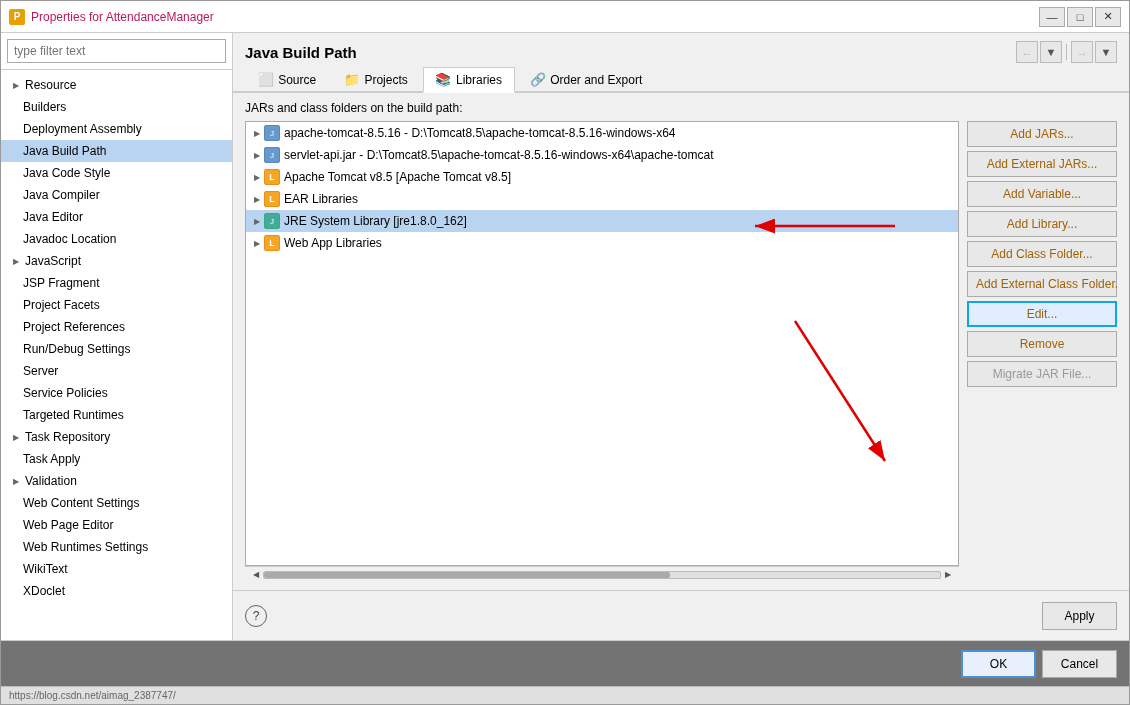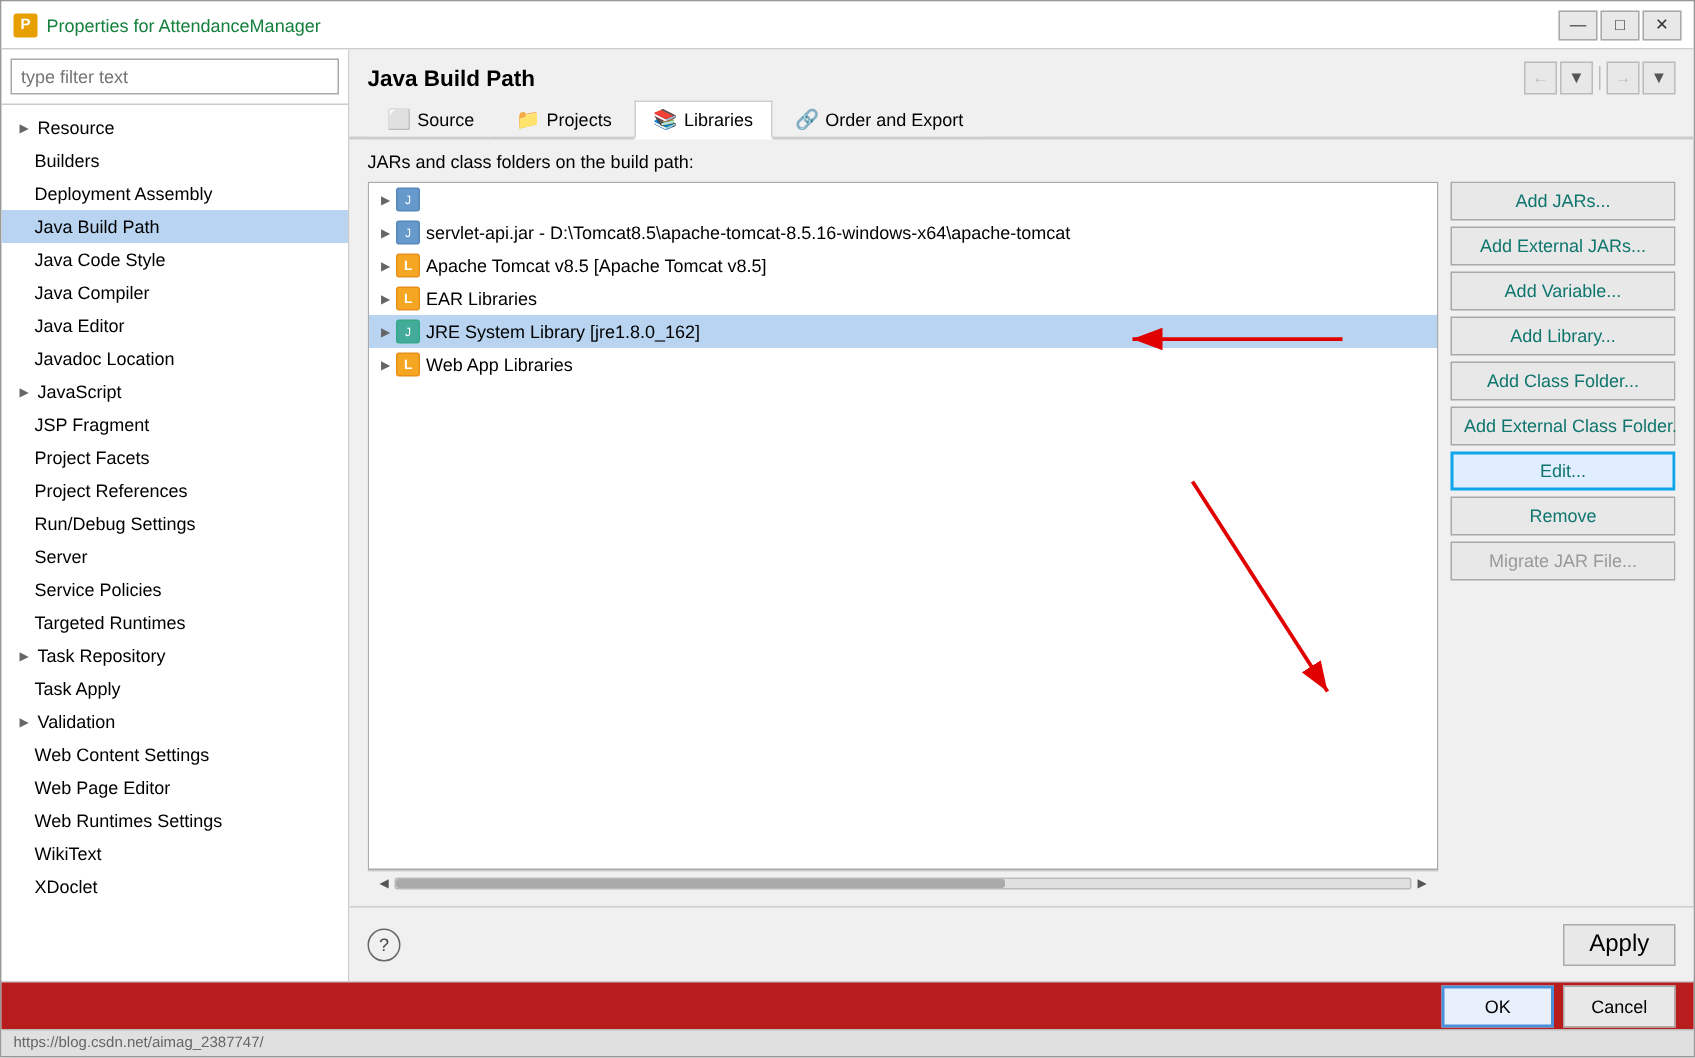--- a/index.html
+++ b/index.html
@@ -42,21 +42,21 @@
       display: flex;
       align-items: center;
       justify-content: center;
       font-size: 10px;
       color: #fff;
       font-weight: bold;
     }
     .titlebar-title {
       flex: 1;
       font-size: 12px;
-      color: #15803d;
+      color: #be185d;
     }
     .titlebar-controls {
       display: flex;
       gap: 2px;
     }
     .titlebar-btn {
       width: 26px;
       height: 20px;
       border: 1px solid #aaa;
       background: #e8e8e8;
@@ -289,21 +289,21 @@
       width: 150px;
       flex-shrink: 0;
     }
     .action-btn {
       height: 26px;
       padding: 0 8px;
       background: #e8e8e8;
       border: 1px solid #aaa;
       cursor: pointer;
       font-size: 12px;
-      color: #0f766e;
+      color: #a16207;
       text-align: center;
       white-space: nowrap;
     }
     .action-btn.disabled {
       color: #999;
       cursor: default;
       background: #e8e8e8;
     }
     .action-btn.highlighted {
       border: 2px solid #0ea5e9;
@@ -369,21 +369,21 @@
       border: 2px solid #4a90d9;
       background: #e8f0fb;
     }
     .apply-btn {
       height: 28px;
       min-width: 75px;
       padding: 0 16px;
       background: #e8e8e8;
       border: 1px solid #aaa;
       cursor: pointer;
-      font-size: 16px;
+      font-size: 12px;
       color: #000;
       margin-left: 19px;
     }
 
     .help-icon {
       width: 22px;
       height: 22px;
       border-radius: 50%;
       border: 1px solid #666;
       display: flex;
@@ -578,20 +578,21 @@
           <div class="build-path-label">JARs and class folders on the build path:</div>
           <div class="build-path-main">
 
             <div style="flex:1; display:flex; flex-direction:column; overflow:hidden; position:relative;">
               <div class="jar-list-container">
                 <div class="jar-list">
 
                 <div class="jar-item">
                       <span class="jar-expand">▶</span>
                       <span class="icon-jar" style="margin-right: 4px;">J</span>
+                      <span>apache-tomcat-8.5.16 - D:\Tomcat8.5\apache-tomcat-8.5.16-windows-x64</span>
                     </div>
                     <div class="jar-item">
                       <span class="jar-expand">▶</span>
                       <span class="icon-jar" style="margin-right: 4px;">J</span>
                       <span>servlet-api.jar - D:\Tomcat8.5\apache-tomcat-8.5.16-windows-x64\apache-tomcat</span>
                     </div>
                     <div class="jar-item">
                       <span class="jar-expand">▶</span>
                       <span class="icon-lib" style="margin-right: 4px;">L</span>
                       <span>Apache Tomcat v8.5 [Apache Tomcat v8.5]</span>
@@ -654,21 +655,21 @@
         </div>
       </div>
 
       <div class="bottom-bar">
         <div class="help-icon">?</div>
         <button class="apply-btn">Apply</button>
       </div>
     </div>
   </div>
 
-  <div style="height:32px; background:#b91c1c; border-top:1px solid #ccc; display:flex; align-items:center; justify-content:flex-end; padding:0 12px; gap:6px; flex-shrink:0;">
+  <div style="height:46px; background:#737373; border-top:1px solid #ccc; display:flex; align-items:center; justify-content:flex-end; padding:0 12px; gap:6px; flex-shrink:0;">
     <button class="bottom-btn primary">OK</button>
     <button class="bottom-btn">Cancel</button>
   </div>
 
   <div class="status-bar">
     <span>https://blog.csdn.net/aimag_2387747/</span>
   </div>
 </div>
 
 </body></html>

